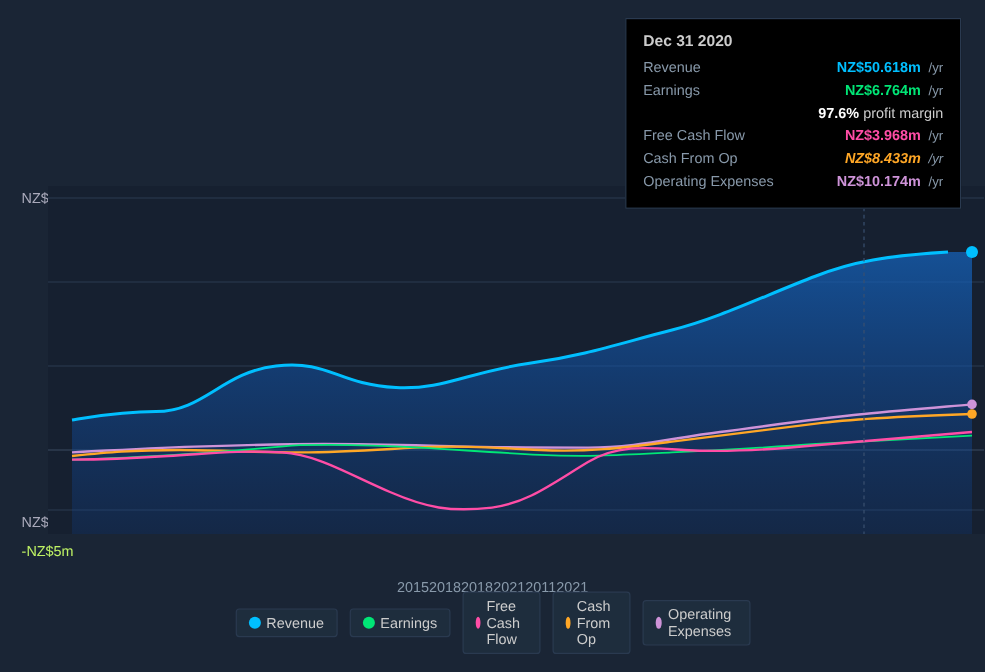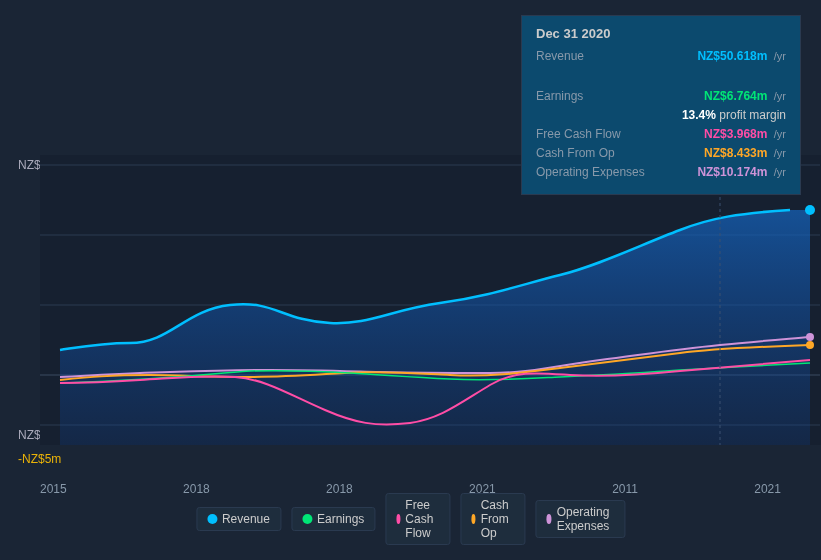--- a/index.html
+++ b/index.html
@@ -11,21 +11,21 @@
       color: #fff;
       overflow: hidden;
       position: relative;
     }
 
     
     .tooltip-card {
       position: absolute;
       top: 15px;
       right: 20px;
-      background: #0c4a6e;
+      background: #000000;
       border: 1px solid #2a3a50;
       padding: 10px 14px;
       min-width: 280px;
       z-index: 10;
     }
     .tooltip-title {
       font-size: 13px;
       font-weight: bold;
       color: #ccc;
       margin-bottom: 8px;
@@ -40,23 +40,23 @@
     .tooltip-label {
       color: #8899aa;
       min-width: 130px;
     }
     .tooltip-value {
       color: #fff;
       font-weight: bold;
       text-align: right;
     }
     .tooltip-value.cyan { color: #00bfff; }
-    .tooltip-value.green { color: #00e676; margin-top: 21px; }
+    .tooltip-value.green { color: #00e676; }
     .tooltip-value.pink { color: #ff4da6; margin-left: 25px; }
-    .tooltip-value.orange { color: #ffa726; }
+    .tooltip-value.orange { color: #ffa726; font-style: italic; }
     .tooltip-value.purple { color: #ce93d8; }
     .tooltip-unit { color: #8899aa; font-weight: normal; font-size: 11px; margin-left: 3px; }
     .tooltip-sub {
       font-size: 12px;
       color: #ccc;
       margin-left: 0;
     }
     .tooltip-sub span.pct { color: #fff; font-weight: bold; }
 
     
@@ -72,39 +72,39 @@
       top: 428px;
       left: 18px;
       font-size: 12px;
       color: #aab;
     }
     .y-axis-neg {
       position: absolute;
       top: 452px;
       left: 18px;
       font-size: 12px;
-      color: #eab308;
+      color: #bef264;
     }
 
     svg.chart-svg {
       position: absolute;
       top: 155px;
       left: 0;
       width: 821px;
       height: 330px;
     }
 
     
     .x-axis {
       position: absolute;
       top: 482px;
       left: 0;
       width: 821px;
       display: flex;
-      justify-content: space-between;
+      justify-content: center;
       padding: 0 40px;
     }
     .x-label {
       font-size: 12px;
       color: #8899aa;
       text-align: center;
     }
 
     
     .legend {
@@ -154,21 +154,21 @@
   <div class="tooltip-row">
     <span class="tooltip-label">Revenue</span>
     <span class="tooltip-value cyan">NZ$50.618m <span class="tooltip-unit">/yr</span></span>
   </div>
   <div class="tooltip-row">
     <span class="tooltip-label">Earnings</span>
     <span class="tooltip-value green">NZ$6.764m <span class="tooltip-unit">/yr</span></span>
   </div>
   <div class="tooltip-row">
     <span class="tooltip-label"></span>
-    <span class="tooltip-sub"><span class="pct">13.4%</span> profit margin</span>
+    <span class="tooltip-sub"><span class="pct">97.6%</span> profit margin</span>
   </div>
   <div class="tooltip-row">
     <span class="tooltip-label">Free Cash Flow</span>
     <span class="tooltip-value pink">NZ$3.968m <span class="tooltip-unit">/yr</span></span>
   </div>
   <div class="tooltip-row">
     <span class="tooltip-label">Cash From Op</span>
     <span class="tooltip-value orange">NZ$8.433m <span class="tooltip-unit">/yr</span></span>
   </div>
   <div class="tooltip-row">

